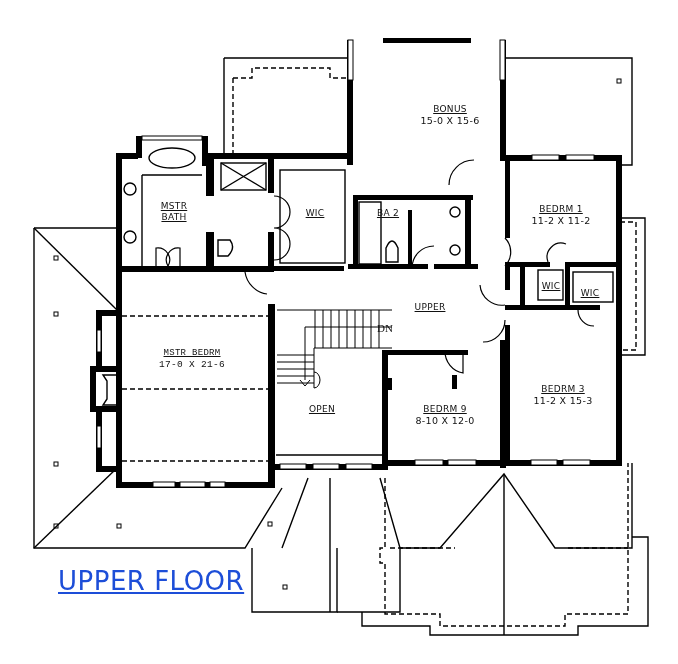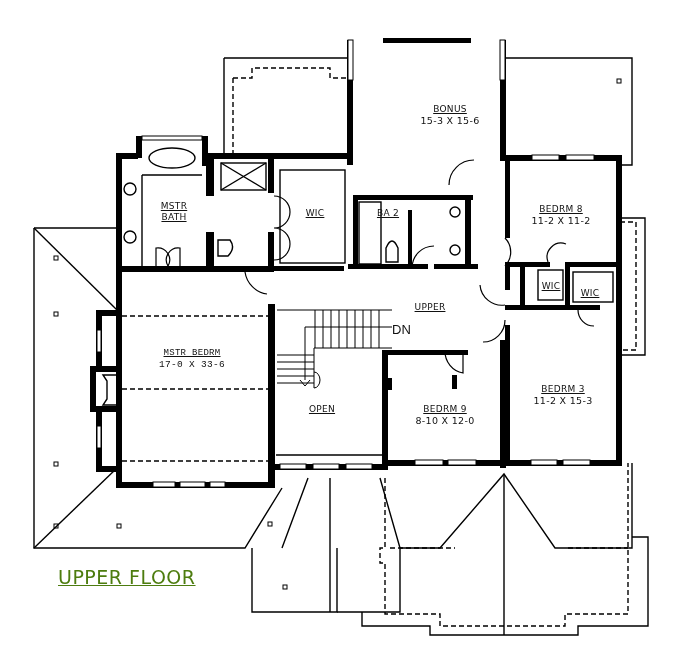--- a/index.html
+++ b/index.html
@@ -6,22 +6,22 @@
     body { width: 678px; height: 664px; overflow: hidden; position: relative; font-family: "DejaVu Sans", sans-serif; }
     #plan { position: absolute; left: 0; top: 0; width: 678px; height: 664px; }
     .wall { fill: #000; }
     .thin { fill: none; stroke: #000; stroke-width: 1.4; }
     .dash { fill: none; stroke: #000; stroke-width: 1.4; stroke-dasharray: 5 3; }
     .win { fill: #fff; stroke: #000; stroke-width: 1; }
     .door { fill: none; stroke: #000; stroke-width: 1.2; }
     .lbl { position: absolute; text-align: center; color: #111; font-family: "DejaVu Sans", sans-serif; font-size: 9px; line-height: 11px; letter-spacing: 0.3px; white-space: nowrap; transform: translateX(-50%); }
     .lbl .name { text-decoration: underline; display: block; }
     .lbl .dim { display: block; font-size: 9.5px; }
-    .title { position: absolute; left: 58px; top: 566px; font-family: "DejaVu Sans", sans-serif; font-size: 19px; letter-spacing: 0.5px; color: #4d7c0f; text-decoration: underline; }
-    .dn { position: absolute; left: 392px; top: 322px; font-size: 13px; font-family: Liberation Sans, sans-serif; color: #111; }
+    .title { position: absolute; left: 58px; top: 566px; font-family: "DejaVu Sans", sans-serif; font-size: 26px; letter-spacing: 0.5px; color: #1d4ed8; text-decoration: underline; }
+    .dn { position: absolute; left: 377px; top: 322px; font-size: 11px; font-family: Liberation Serif, serif; color: #111; }
   </style>
 </head>
 <body>
 
 <svg id="plan" viewBox="0 0 678 664" xmlns="http://www.w3.org/2000/svg">
 
   <g>
 
     <path class="thin" d="M224 58 H348 M224 58 V153"></path>
     <path class="dash" d="M233 78 H252 V68 H330 V78 H348 M233 78 V153"></path>
@@ -196,47 +196,47 @@
       <line x1="277" y1="383" x2="314" y2="383"></line>
       <line x1="314" y1="348" x2="314" y2="388"></line>
       <path d="M314 372 a6 8 0 0 1 0 16"></path>
       <path d="M300 380 l5 6 l5 -6"></path>
     </g>
   </g>
 </svg>
 
 <div class="lbl" style="left:425px; top:104px;margin-left:25px;">
   <span class="name">BONUS</span>
-  <span class="dim">15-3 X 15-6</span>
+  <span class="dim">15-0 X 15-6</span>
 </div>
 <div class="lbl" style="left:174px; top:201px;">
   <span class="name" style="width:30px; white-space:normal;">MSTR BATH</span>
 </div>
 <div class="lbl" style="left:315px; top:208px;">
   <span class="name">WIC</span>
 </div>
 <div class="lbl" style="left:388px; top:208px;">
   <span class="name">BA 2</span>
 </div>
 <div class="lbl" style="left:561px; top:204px;">
-  <span class="name">BEDRM 8</span>
+  <span class="name">BEDRM 1</span>
   <span class="dim">11-2 X 11-2</span>
 </div>
 <div class="lbl" style="left:551px; top:281px;">
   <span class="name">WIC</span>
 </div>
 <div class="lbl" style="left:590px; top:288px;">
   <span class="name">WIC</span>
 </div>
 <div class="lbl" style="left:430px; top:302px;">
   <span class="name">UPPER</span>
 </div>
 <div class="lbl" style="left:192px; top:348px;font-family:Liberation Mono, monospace;">
   <span class="name">MSTR BEDRM</span>
-  <span class="dim">17-0 X 33-6</span>
+  <span class="dim">17-0 X 21-6</span>
 </div>
 <div class="lbl" style="left:322px; top:404px;">
   <span class="name">OPEN</span>
 </div>
 <div class="lbl" style="left:445px; top:404px;">
   <span class="name">BEDRM 9</span>
   <span class="dim">8-10 X 12-0</span>
 </div>
 <div class="lbl" style="left:563px; top:384px;">
   <span class="name">BEDRM 3</span>

